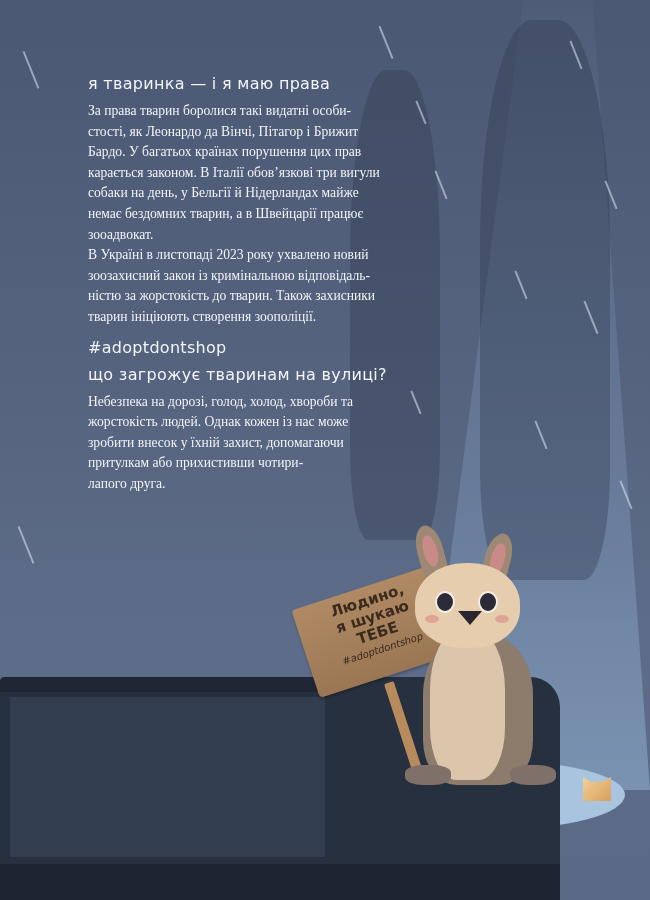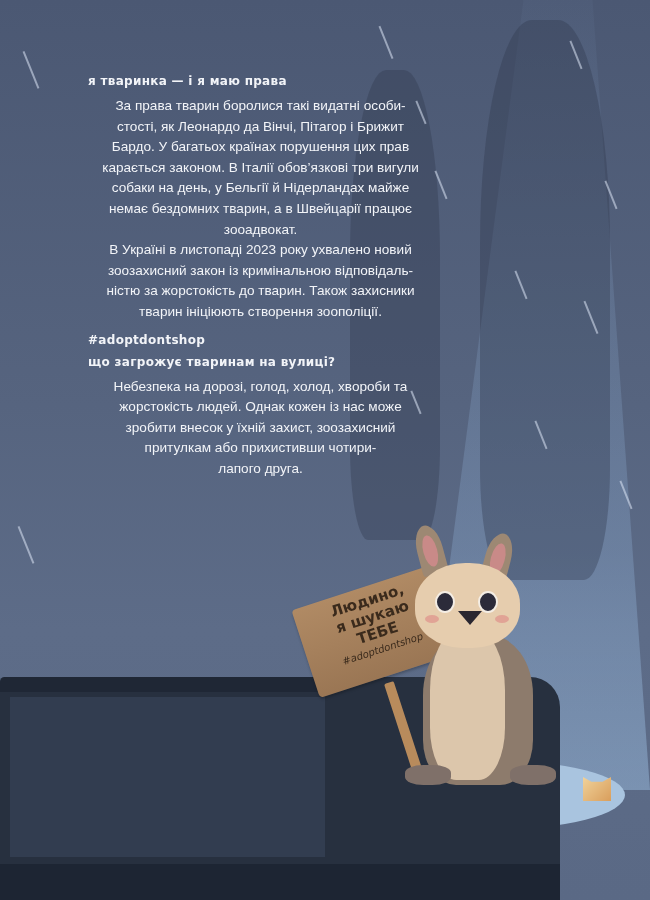--- a/index.html
+++ b/index.html
@@ -30,24 +30,24 @@
     }
     .car-window {
       position: absolute; top: 20px; height: 160px; background: #323d50;
     }
     .car-roof { position: absolute; left: 0; top: 0; width: 335px; height: 15px; background: #1f2735; border-radius: 12px 40px 0 0; }
     .car-hood { position: absolute; left: 0; top: 187px; width: 560px; height: 36px; background: #1d2533; }
     .text-col {
       position: absolute; left: 88px; top: 74px; width: 345px; color: #f2f4f8;
     }
     .h {
-      font-family: "DejaVu Sans", sans-serif; font-weight: bold; font-size: 12px;
+      font-family: "DejaVu Sans", sans-serif; font-weight: normal; font-size: 16px;
       letter-spacing: 0.3px; margin: 0 0 8px 0; text-transform: lowercase;
     }
-    .p { font-size: 12.6px; line-height: 20.6px; margin: 0 0 10px 0; white-space: pre-line; font-family: Liberation Sans, sans-serif; font-size: 13.6px; text-align: center; }
+    .p { font-size: 12.6px; line-height: 20.6px; margin: 0 0 10px 0; white-space: pre-line; font-family: Liberation Serif, serif; font-size: 13.6px; }
     .sign {
       position: absolute; left: 302px; top: 585px; width: 150px; height: 92px;
       background: linear-gradient(180deg, #b08a64, #9a7654); transform: rotate(-18deg);
       border-radius: 4px; box-shadow: 0 2px 3px rgba(0,0,0,0.25);
       color: #3a2a1c; font-family: "DejaVu Sans", sans-serif; text-align: center;
     }
     .sign-line { font-size: 15px; line-height: 17px; font-weight: bold; }
     .sign-tag { font-size: 10px; font-style: italic; margin-top: 2px; }
     .pole {
       position: absolute; left: 400px; top: 680px; width: 10px; height: 105px;
@@ -139,16 +139,16 @@
 немає бездомних тварин, а в Швейцарії працює
 зооадвокат.
 В Україні в листопаді 2023 року ухвалено новий
 зоозахисний закон із кримінальною відповідаль-
 ністю за жорстокість до тварин. Також захисники
 тварин ініціюють створення зоополіції.</p>
   <h2 class="h">#adoptdontshop</h2>
   <h2 class="h">Що загрожує тваринам на вулиці?</h2>
   <p class="p">Небезпека на дорозі, голод, холод, хвороби та
 жорстокість людей. Однак кожен із нас може
-зробити внесок у їхній захист, зоозахисний
+зробити внесок у їхній захист, допомагаючи
 притулкам або прихистивши чотири-
 лапого друга.</p>
 </div>
 
 </body></html>

